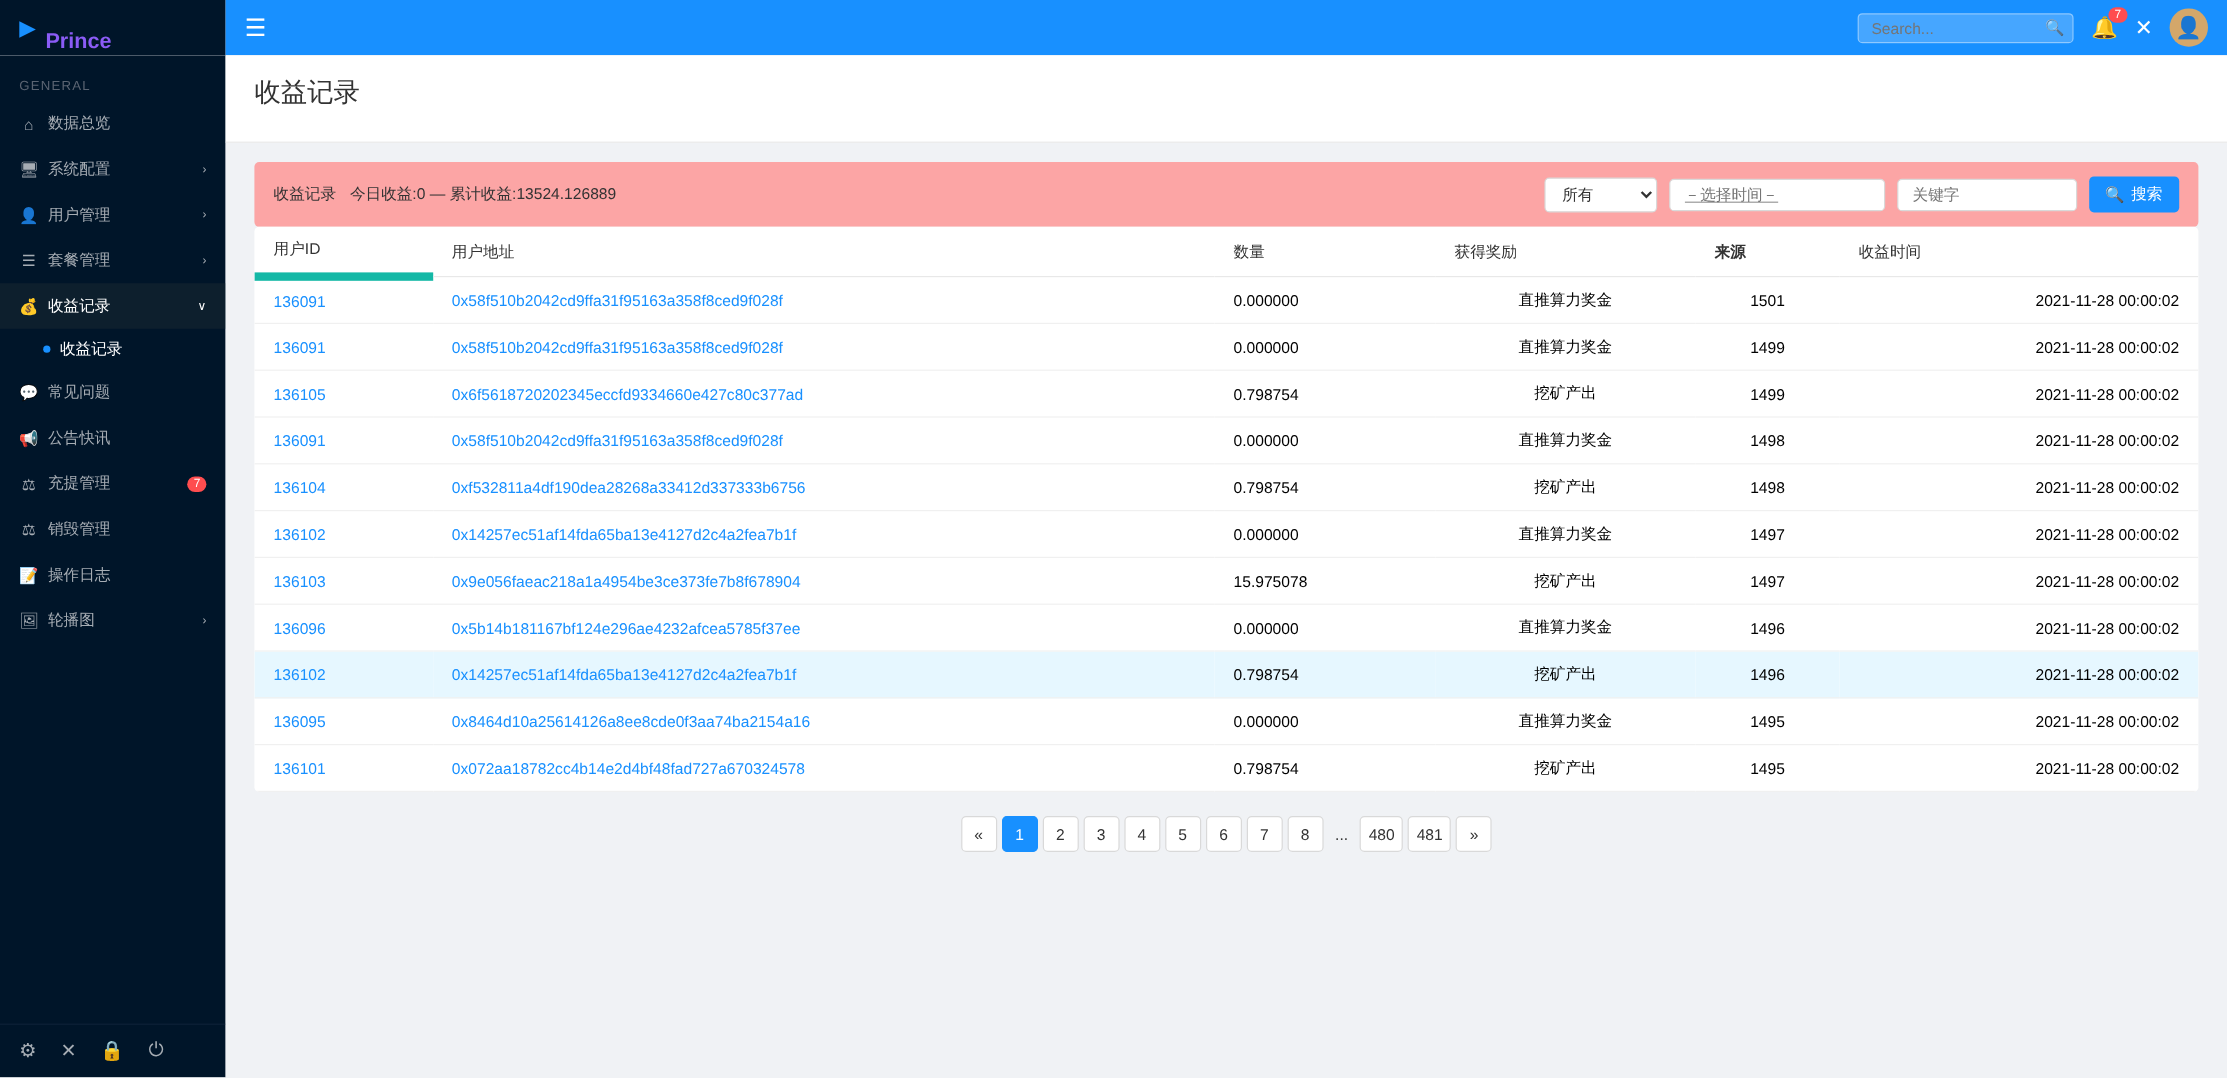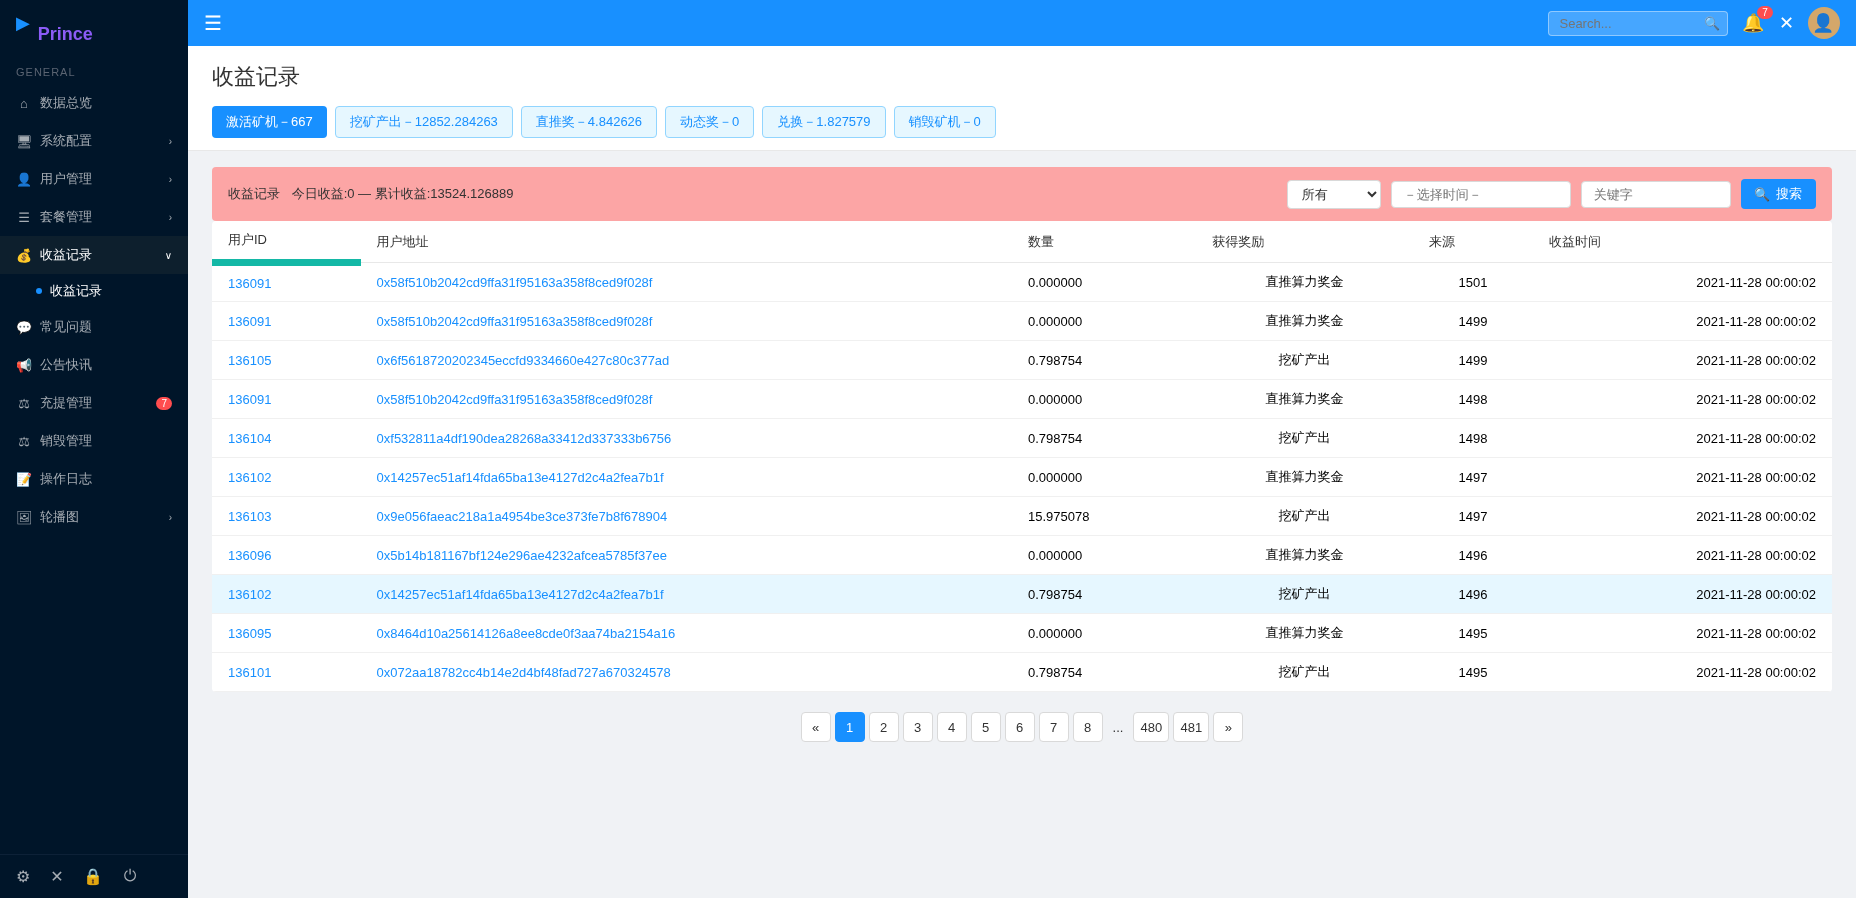--- a/index.html
+++ b/index.html
@@ -149,28 +149,20 @@
       <span style="color:#a6adb4; cursor:pointer; font-size:16px;">✕</span>
       <span style="color:#a6adb4; cursor:pointer; font-size:16px;">🔒</span>
       <span style="color:#a6adb4; cursor:pointer; font-size:16px;">⏻</span>
     </div>
   </div>
 
   <div style="flex:1; overflow-y:auto; background:#f0f2f5;">
 
     <div style="background:white; padding:16px 24px 12px; border-bottom:1px solid #e8e8e8;">
       <div style="font-size:22px; font-weight:500; color:#333; margin-bottom:14px;">收益记录</div>
-      <div style="display:flex; gap:8px; flex-wrap:wrap;">
-        <button style="padding:6px 14px; border-radius:4px; font-size:13px; cursor:pointer; background:#1890ff; color:white; border:none;">激活矿机－667</button>
-        <button style="padding:6px 14px; border-radius:4px; font-size:13px; cursor:pointer; background:#e6f7ff; color:#1890ff; border:1px solid #91d5ff;">挖矿产出－12852.284263</button>
-        <button style="padding:6px 14px; border-radius:4px; font-size:13px; cursor:pointer; background:#e6f7ff; color:#1890ff; border:1px solid #91d5ff;">直推奖－4.842626</button>
-        <button style="padding:6px 14px; border-radius:4px; font-size:13px; cursor:pointer; background:#e6f7ff; color:#1890ff; border:1px solid #91d5ff;">动态奖－0</button>
-        <button style="padding:6px 14px; border-radius:4px; font-size:13px; cursor:pointer; background:#e6f7ff; color:#1890ff; border:1px solid #91d5ff;">兑换－1.827579</button>
-        <button style="padding:6px 14px; border-radius:4px; font-size:13px; cursor:pointer; background:#e6f7ff; color:#1890ff; border:1px solid #91d5ff;">销毁矿机－0</button>
-      </div>
     </div>
 
     <div style="padding:16px 24px;">
 
       <div style="display:flex; align-items:center; gap:10px; background:#fca5a5; padding:12px 16px; border-radius:4px;">
         <span style="font-size:13px; color:#333;">
           <span>收益记录</span>
           <span style="margin: 0 4px;"> </span>
           <span>今日收益:0</span>
           <span>—</span>
@@ -178,37 +170,37 @@
         </span>
         <div style="flex:1;"></div>
         <select style="border:1px solid #d9d9d9; border-radius:4px; padding:5px 10px; font-size:13px; background:white; color:#333; cursor:pointer; outline:none;">
           <option>所有</option>
           <option>挖矿产出</option>
           <option>直推奖金</option>
           <option>动态奖</option>
           <option>兑换</option>
           <option>销毁矿机</option>
         </select>
-        <input type="text" style="border: 1px solid rgb(217, 217, 217); border-radius: 4px; padding: 5px 12px; font-size: 13px; background: white; color: rgb(153, 153, 153); width: 180px; outline: none;" placeholder="－选择时间－">
+        <input type="text" style="border: 1px solid rgb(217, 217, 217); border-radius: 4px; padding: 5px 12px; font-size: 13px; background: white; color: rgb(153, 153, 153); width: 180px; outline: none; text-decoration: underline;" placeholder="－选择时间－">
         <input type="text" style="border: 1px solid rgb(217, 217, 217); border-radius: 4px; padding: 5px 12px; font-size: 13px; background: white; color: rgb(153, 153, 153); width: 150px; outline: none;" placeholder="关键字">
         <button style="background:#1890ff; color:white; border:none; border-radius:4px; padding:6px 14px; font-size:13px; cursor:pointer; display:flex; align-items:center; gap:5px;">
           <span>🔍</span>
           <span>搜索</span>
         </button>
       </div>
 
       <div style="background:white; border-radius:4px; overflow:hidden;">
         <table style="width:100%; border-collapse:collapse;">
           <thead>
             <tr>
               <th style="padding:10px 16px; text-align:left; font-weight:500; color:#333; border-bottom:7px solid #14b8a6; font-size:13px;">用户ID</th>
               <th style="padding:10px 16px; text-align:left; font-weight:500; color:#333; border-bottom:1px solid #e8e8e8; font-size:13px;">用户地址</th>
               <th style="padding:10px 16px; text-align:left; font-weight:500; color:#333; border-bottom:1px solid #e8e8e8; font-size:13px;">数量</th>
               <th style="padding:10px 16px; text-align:left; font-weight:500; color:#333; border-bottom:1px solid #e8e8e8; font-size:13px;">获得奖励</th>
-              <th style="padding:10px 16px; text-align:left; font-weight:400; color:#333; border-bottom:1px solid #e8e8e8; font-size:13px;">来源</th>
+              <th style="padding:10px 16px; text-align:left; font-weight:700; color:#333; border-bottom:1px solid #e8e8e8; font-size:13px;">来源</th>
               <th style="padding:10px 16px; text-align:left; font-weight:500; color:#333; border-bottom:1px solid #e8e8e8; font-size:13px;">收益时间</th>
             </tr>
           </thead>
           <tbody id="table-body">
           <tr>
     <td style="padding:10px 16px; border-bottom:1px solid #f0f0f0; font-size:13px;">
       <span style="color:#1890ff; cursor:pointer;">136091</span>
     </td>
     <td style="padding:10px 16px; border-bottom:1px solid #f0f0f0; font-size:13px;">
       <span style="color:#1890ff; cursor:pointer;">0x58f510b2042cd9ffa31f95163a358f8ced9f028f</span>

